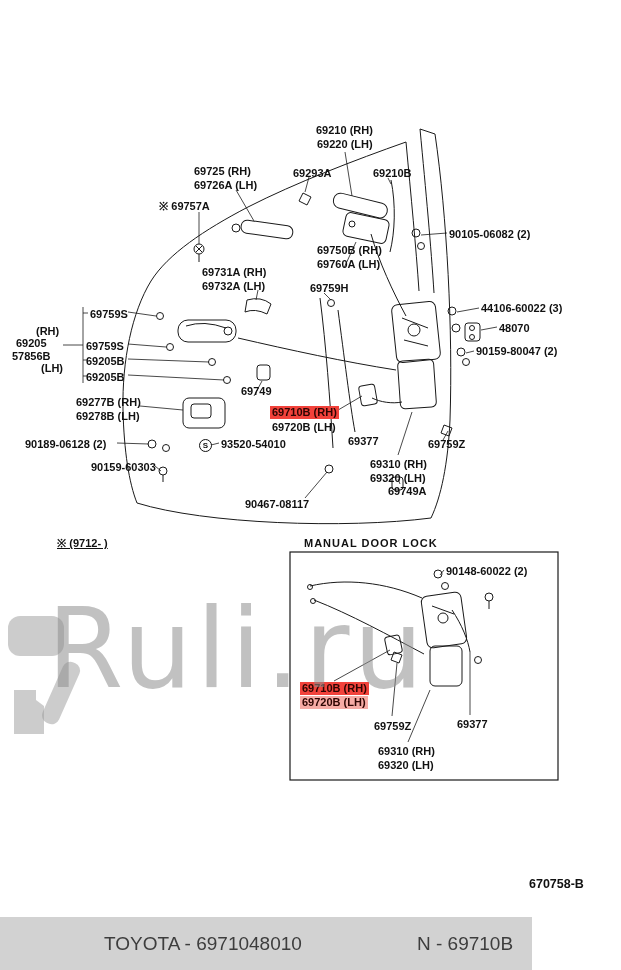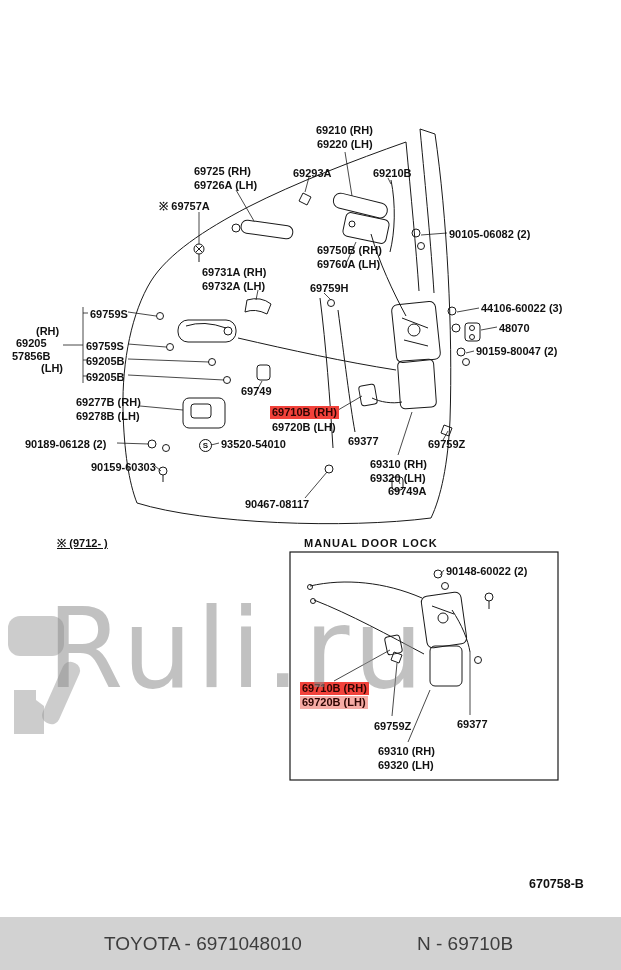--- a/index.html
+++ b/index.html
@@ -15,21 +15,21 @@
   .hl{background:var(--highlight,#f2423b);color:#2e0502;padding:0 2px;}
   .hl2{background:var(--highlight-light,#f6aba5);color:#2e0502;padding:0 2px;}
   .note{text-decoration:underline;}
   .boxtitle{letter-spacing:1px;padding-left:12px;}
   .scircle{position:absolute;z-index:3;width:11px;height:11px;border:1px solid #111;border-radius:50%;
        font-size:8px;font-weight:700;color:#111;text-align:center;line-height:11px;}
   .doc-code{position:absolute;z-index:3;font-size:12.5px;font-weight:700;color:#111;}
   .wm{position:absolute;left:47px;top:594px;z-index:5;font-family:"DejaVu Sans",sans-serif;
       font-size:110px;font-weight:400;letter-spacing:4px;color:var(--watermark,#8f8f8f);
       opacity:.55;pointer-events:none;line-height:1;text-align:center;}
-  .footer{position:absolute;left:0;bottom:0;width:621px;height:53px;z-index:4;
+  .footer{position:absolute;left:0;bottom:0;width:532px;height:53px;z-index:4;
       background:var(--footer-bg,#d2d2d2);}
   .footer span{position:absolute;top:50%;transform:translateY(-50%);
       font-size:19px;color:#3d3d3d;white-space:nowrap;}
   .footer .f-left{left:104px;}
   .footer .f-right{left:417px;}
 </style>
 </head>
 <body>
 
 <div class="page">

